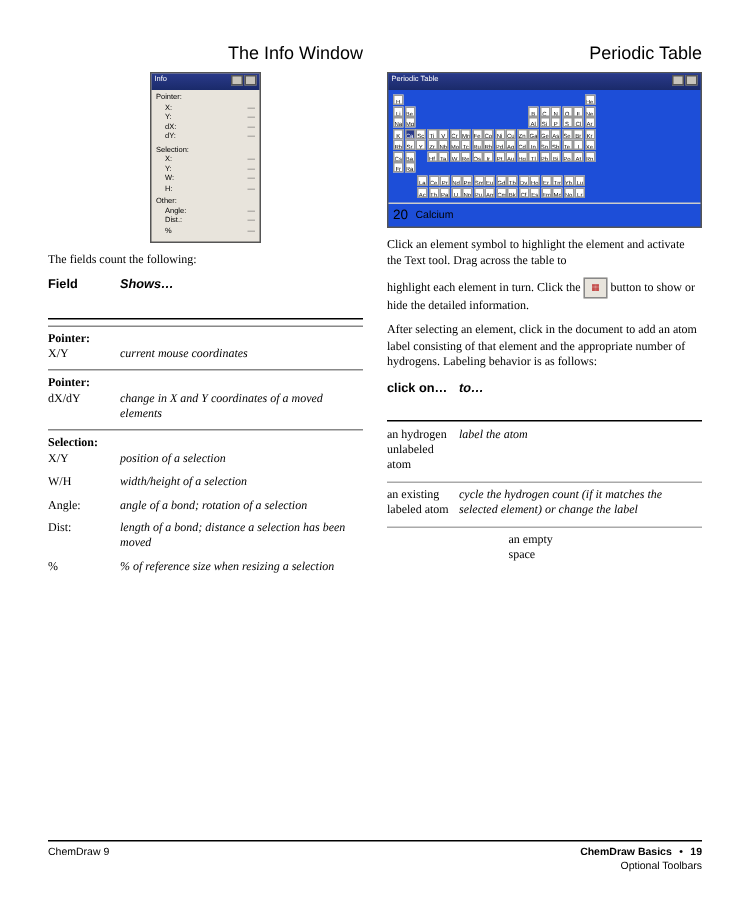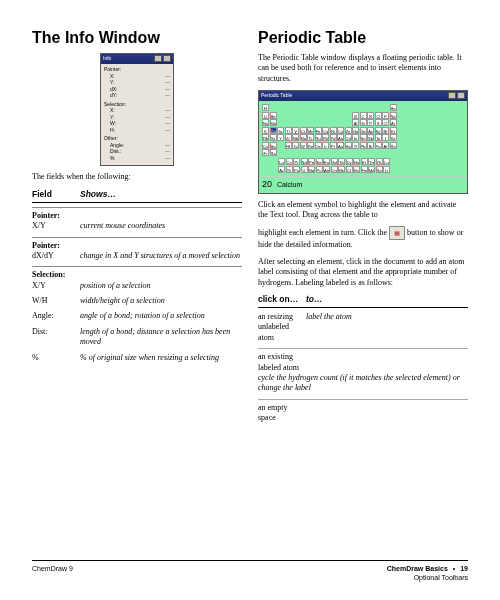--- a/index.html
+++ b/index.html
@@ -24,23 +24,24 @@
   .columns {
     display: flex;
     gap: 16px;
   }
   .col {
     flex: 1;
     min-width: 0;
   }
   h2 {
     font-family: Arial, Helvetica, sans-serif;
-    font-weight: bold;
-    font-size: 16px;
+    font-weight: normal;
+    font-size: 12px;
     margin: 0 0 4px 0;
+    text-align: right;
   }
   p {
     margin: 0 0 6px 0;
   }
   .info-window {
     width: 72px;
     margin: 4px auto 6px auto;
     border: 1px solid #555;
     background: #e8e4dc;
     font-family: Arial, sans-serif;
@@ -77,41 +78,41 @@
     justify-content: space-between;
     gap: 3px;
   }
   .info-row .val { color: #555; }
   .tbl-headrow {
     display: flex;
     font-family: Arial, Helvetica, sans-serif;
     font-weight: bold;
     font-size: 8.5px;
     border-bottom: 1px solid #000;
-    padding-bottom: 2px;
+    padding-bottom: 16px;
     margin-bottom: 4px;
     margin-top: 4px;
   }
   .col1 { width: 48px; flex-shrink: 0; }
   .col2 { flex: 1; font-style: italic; }
   .section-head {
     font-weight: bold;
     border-top: 0.5px solid #888;
     padding-top: 3px;
     margin-top: 3px;
   }
   .frow {
     display: flex;
     margin-bottom: 5px;
     justify-content: center;
   }
-  .frow.section-start { border-top: 0.5px solid #aaa; padding-top: 3px; margin-top: 2px; flex-direction: column;}
+  .frow.section-start { border-top: 0.5px solid #aaa; padding-top: 3px; margin-top: 2px;}
   .pt-window {
     border: 1px solid #555;
-    background: #86efac;
+    background: #1d4ed8;
     font-family: Arial, sans-serif;
     font-size: 5px;
     margin: 4px 0 6px 0;
   }
   .pt-title {
     background: linear-gradient(#2a3a8a,#1a2a6a);
     color: #fff;
     padding: 1px 2px;
     display: flex;
     justify-content: space-between;
@@ -249,64 +250,63 @@
                 </div>
                 <div class="info-row">
                   <span>%</span>
                   <span class="val">—</span>
                 </div>
               </div>
             </div>
           </div>
       </div>
 
-      <p>The fields when the following:</p>
+      <p>The fields count the following:</p>
 
       <div class="tbl-headrow">
         <div class="col1">Field</div>
         <div class="col2">Shows…</div>
       </div>
       <div id="left-table">
           <div class="section-head">Pointer:</div>
           <div class="frow">
             <div class="col1">X/Y</div>
             <div class="col2">current mouse coordinates</div>
           </div>
           <div class="section-head">Pointer:</div>
           <div class="frow">
             <div class="col1">dX/dY</div>
-            <div class="col2">change in X and Y structures of a moved selection</div>
+            <div class="col2">change in X and Y coordinates of a moved elements</div>
           </div>
           <div class="section-head">Selection:</div>
           <div class="frow">
             <div class="col1">X/Y</div>
             <div class="col2">position of a selection</div>
           </div>
           <div class="frow">
             <div class="col1">W/H</div>
             <div class="col2">width/height of a selection</div>
           </div>
           <div class="frow">
             <div class="col1">Angle:</div>
             <div class="col2">angle of a bond; rotation of a selection</div>
           </div>
           <div class="frow">
             <div class="col1">Dist:</div>
             <div class="col2">length of a bond; distance a selection has been moved</div>
           </div>
           <div class="frow">
             <div class="col1">%</div>
-            <div class="col2">% of original size when resizing a selecting</div>
+            <div class="col2">% of reference size when resizing a selection</div>
           </div>
         </div>
     </div>
 
     <div class="col">
       <h2>Periodic Table</h2>
-      <p>The Periodic Table window displays a floating periodic table. It can be used both for reference and to insert elements into structures.</p>
 
       <div class="pt-window">
         <div class="pt-title">
           <span>Periodic Table</span>
           <span class="btns"><span style="display:inline-block;width:6px;height:5px;background:#c8c4bc;border:0.5px solid #555;margin-left:1px"></span><span style="display:inline-block;width:6px;height:5px;background:#c8c4bc;border:0.5px solid #555;margin-left:1px"></span></span>
         </div>
         <div class="pt-body">
           <div>
             <div class="pt-grid" id="pt-grid">
                 <div class="pt-cell">H</div>
@@ -475,29 +475,29 @@
           <span class="pt-name">Calcium</span>
         </div>
       </div>
 
       <p>Click an element symbol to highlight the element and activate the Text tool. Drag across the table to</p>
       <p>
         <span>highlight each element in turn. Click the </span>
         <span class="icon-btn">▦</span>
         <span> button to show or hide the detailed information.</span>
       </p>
-      <p>After selecting an element, click in the document to add an atom label consisting of that element and the appropriate number of hydrogens. Labeling labeled is as follows:</p>
+      <p>After selecting an element, click in the document to add an atom label consisting of that element and the appropriate number of hydrogens. Labeling behavior is as follows:</p>
 
       <div class="tbl-headrow">
         <div class="col1">click on…</div>
         <div class="col2">to…</div>
       </div>
       <div id="right-table">
           <div class="frow">
-            <div class="col1">an resizing unlabeled atom</div>
+            <div class="col1">an hydrogen unlabeled atom</div>
             <div class="col2">label the atom</div>
           </div>
           <div class="frow section-start">
             <div class="col1">an existing labeled atom</div>
             <div class="col2">cycle the hydrogen count (if it matches the selected element) or change the label</div>
           </div>
           <div class="frow section-start">
             <div class="col1">an empty space</div>
           </div>
         </div>

